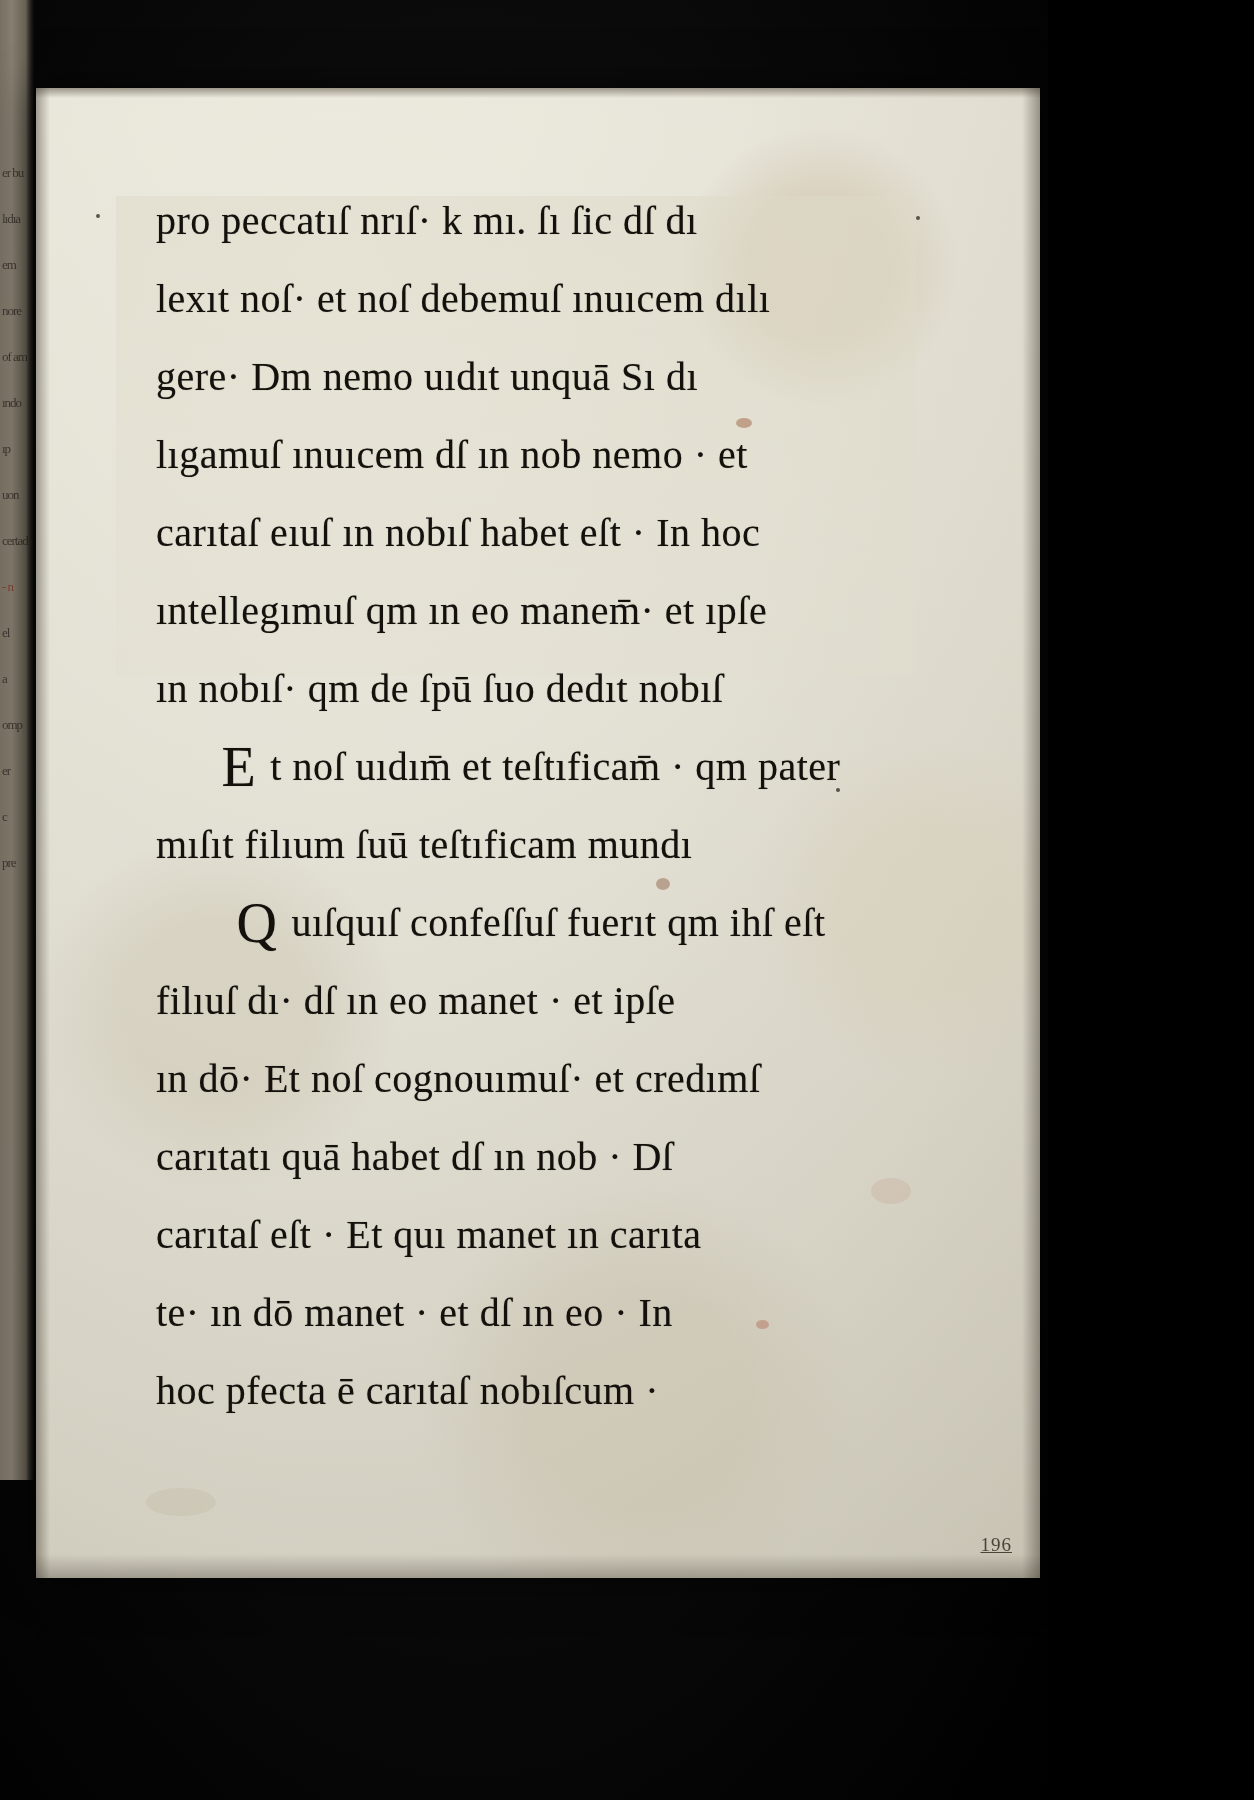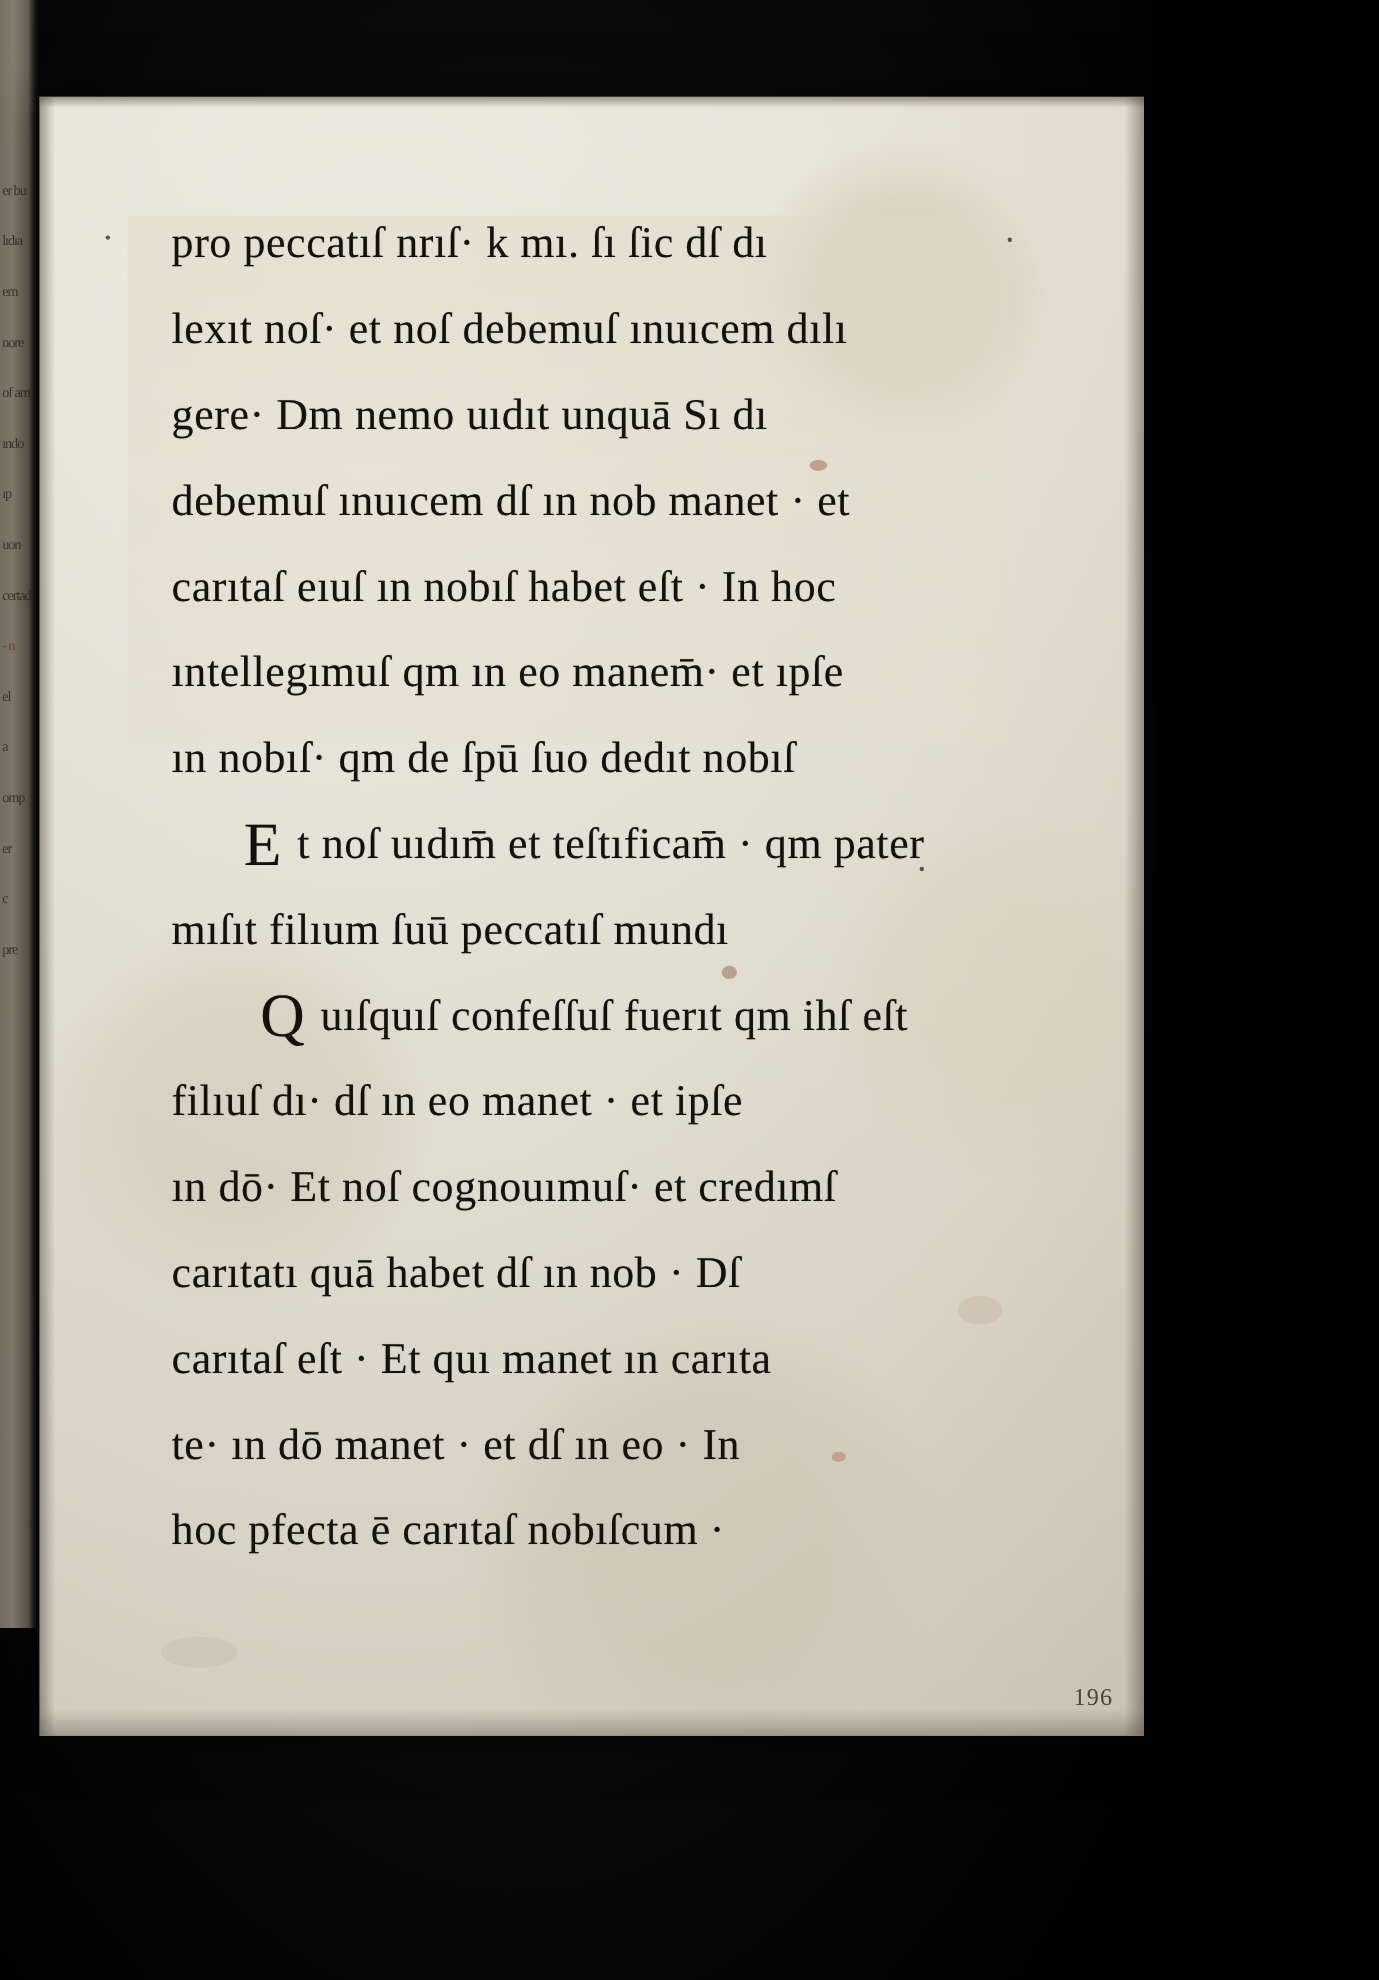--- a/index.html
+++ b/index.html
@@ -148,24 +148,25 @@
     margin-right: 10px;
   }
   .line.hang { margin-left: -52px; text-align: center; }
   .line.hang .cap { margin-right: 14px; }
 
   
   .folio-number {
     position: absolute;
     right: 28px;
     bottom: 22px;
-    font-size: 22px;
+    font-size: 19px;
     color: #4a4338;
     font-family: "Liberation Serif", serif;
     letter-spacing: 1px;
+    text-decoration: underline;
   }
 
   
   .stain {
     position: absolute;
     border-radius: 50%;
     pointer-events: none;
   }
   .stain.s1 { left: 700px; top: 330px; width: 16px; height: 10px; background: rgba(150,84,52,0.45); }
   .stain.s2 { left: 620px; top: 790px; width: 14px; height: 12px; background: rgba(128,72,46,0.40); }
@@ -229,36 +230,36 @@
       <div class="line">
         <span class="ind"></span><span>pro peccatıſ nrıſ·  k mı. ſı ſic dſ dı</span>
       </div>
       <div class="line">
         <span class="ind"></span><span>lexıt noſ· et noſ debemuſ ınuıcem dılı</span>
       </div>
       <div class="line">
         <span class="ind"></span><span>gere·  Dm nemo uıdıt unquā  Sı dı</span>
       </div>
       <div class="line">
-        <span class="ind"></span><span>debemuſ ınuıcem dſ ın nob manet · et</span>
+        <span class="ind"></span><span>lıgamuſ ınuıcem dſ ın nob nemo · et</span>
       </div>
       <div class="line">
         <span class="ind"></span><span>carıtaſ eıuſ ın nobıſ habet eſt ·  In hoc</span>
       </div>
       <div class="line">
         <span class="ind"></span><span>ıntellegımuſ qm ın eo manem̄· et ıpſe</span>
       </div>
       <div class="line">
         <span class="ind"></span><span>ın nobıſ·  qm de ſpū ſuo dedıt nobıſ</span>
       </div>
       <div class="line hang">
         <span class="ind"></span><span class="cap">E</span><span>t noſ uıdım̄ et teſtıficam̄ ·  qm pater</span>
       </div>
       <div class="line">
-        <span class="ind"></span><span>mıſıt filıum ſuū peccatıſ mundı</span>
+        <span class="ind"></span><span>mıſıt filıum ſuū teſtıficam mundı</span>
       </div>
       <div class="line hang">
         <span class="ind"></span><span class="cap">Q</span><span>uıſquıſ confeſſuſ fuerıt  qm ihſ eſt</span>
       </div>
       <div class="line">
         <span class="ind"></span><span>filıuſ dı·  dſ ın eo manet · et ipſe</span>
       </div>
       <div class="line">
         <span class="ind"></span><span>ın dō·  Et noſ cognouımuſ· et credımſ</span>
       </div>

